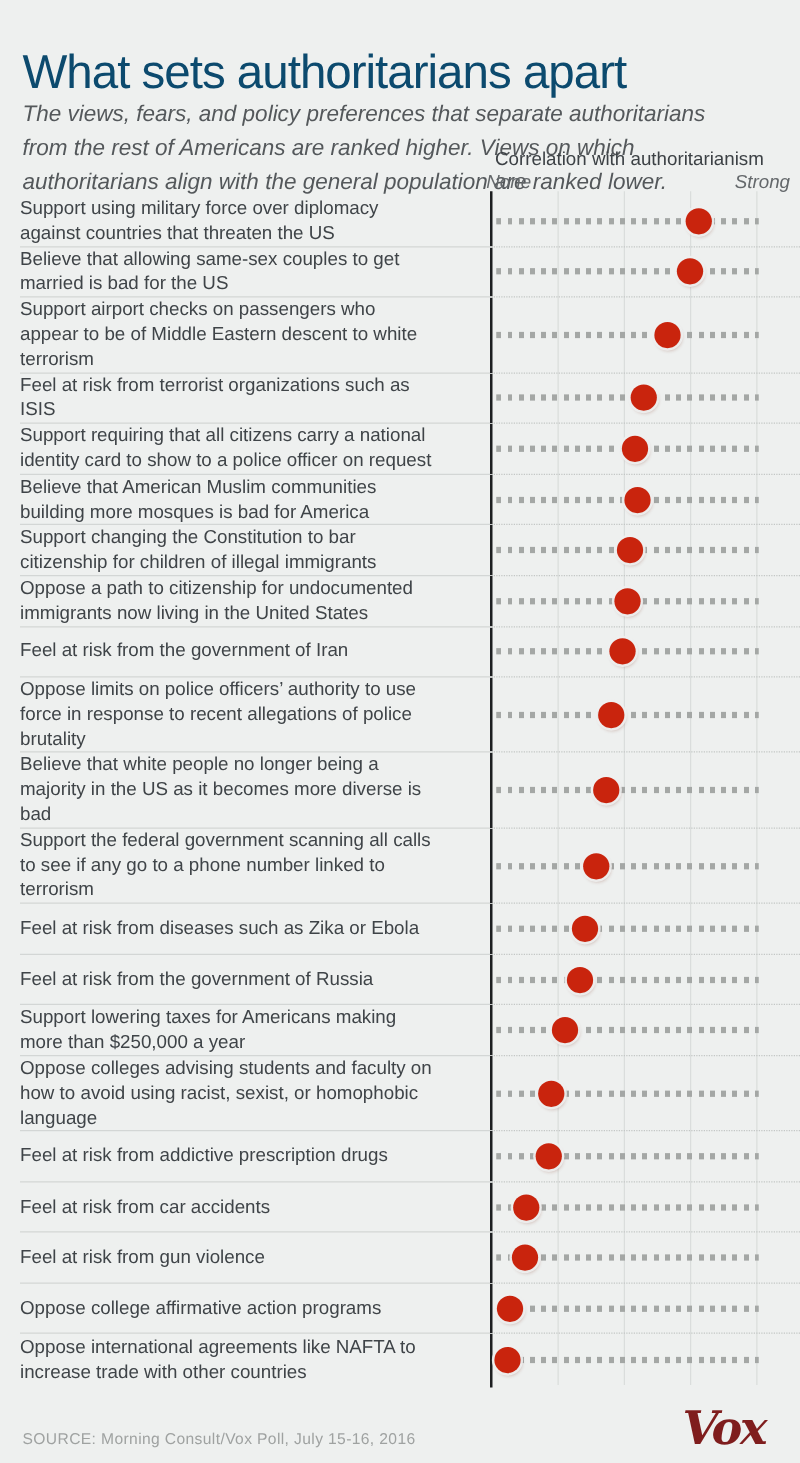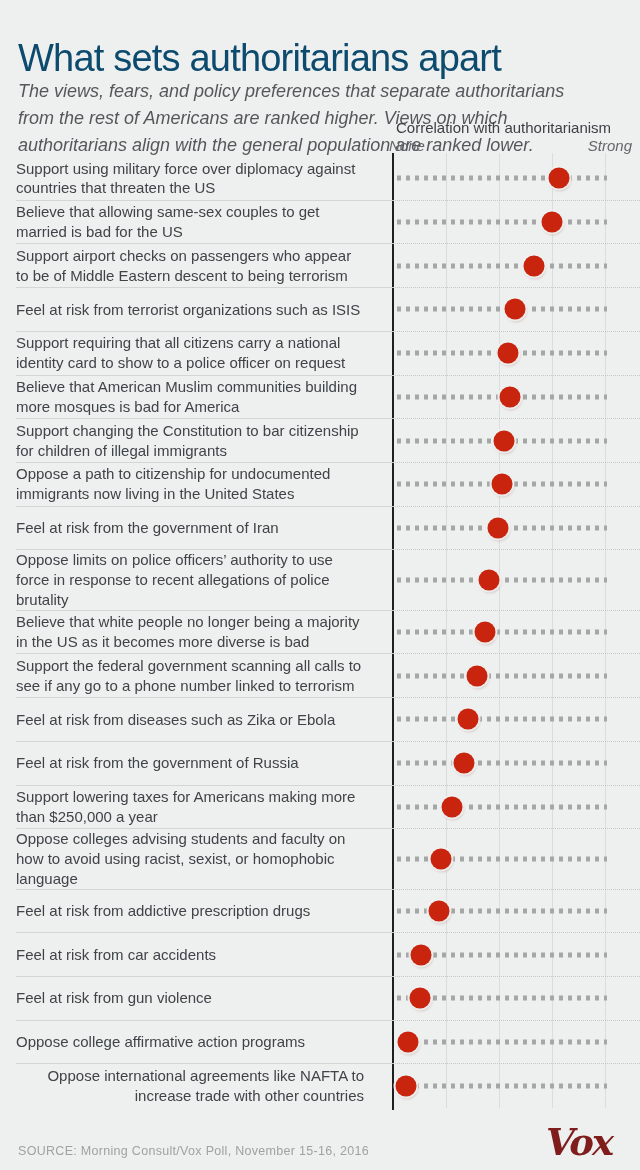--- a/index.html
+++ b/index.html
@@ -38,30 +38,30 @@
   .axis-line{
     position:absolute;left:392px;top:-4px;width:2px;height:957px;background:#1d1f21;
   }
   .rows{
     position:absolute;left:0;top:0;right:0;bottom:0;
     display:flex;flex-direction:column;
   }
   .row{flex:1;display:flex;align-items:stretch;}
   .row-label{
     margin-left:16px;width:376px;box-sizing:border-box;
-    display:flex;align-items:center;padding-right:28px;
+    display:flex;align-items:center;padding-right:45px;
     font-size:15px;line-height:1.32;color:#3f4448;font-weight:500;
     border-bottom:1px solid #d3d6d5;
   }
   .row-plot{
     flex:1;position:relative;
     border-bottom:1px dotted #c3c6c5;
   }
   .row:last-child .row-label,
-  .row:last-child .row-plot{border-bottom:none;text-align:right;}
+  .row:last-child .row-plot{border-bottom:none;}
   .leader{
     position:absolute;left:5px;width:210px;height:5px;
     top:50%;transform:translateY(-50%);
     background:repeating-linear-gradient(to right,#a4a7a5 0 4px,transparent 4px 9px);
   }
   .dot{
     position:absolute;width:21px;height:21px;border-radius:50%;
     top:50%;transform:translate(-50%,-50%);
     background:#c9240d;
     box-shadow:0 0 0 2px rgba(238,240,239,0.9),1px 2px 3px rgba(120,40,20,0.3);
@@ -102,21 +102,21 @@
         </div>
       </div>
       <div class="row">
         <div class="row-label">Believe that allowing same-sex couples to get married is bad for the US</div>
         <div class="row-plot">
           <span class="leader"></span>
           <span class="dot" style="left: 160.4px; background: rgb(201, 36, 13);"></span>
         </div>
       </div>
       <div class="row">
-        <div class="row-label">Support airport checks on passengers who appear to be of Middle Eastern descent to being terrorism</div>
+        <div class="row-label">Support airport checks on passengers who appear to be of Middle Eastern descent to white terrorism</div>
         <div class="row-plot">
           <span class="leader"></span>
           <span class="dot" style="left: 141.5px; background: rgb(201, 36, 13);"></span>
         </div>
       </div>
       <div class="row">
         <div class="row-label">Feel at risk from terrorist organizations such as ISIS</div>
         <div class="row-plot">
           <span class="leader"></span>
           <span class="dot" style="left: 122.6px; background: rgb(201, 36, 13);"></span>
@@ -237,14 +237,14 @@
       <div class="row">
         <div class="row-label">Oppose international agreements like NAFTA to increase trade with other countries</div>
         <div class="row-plot">
           <span class="leader"></span>
           <span class="dot" style="left: 13.82px; background: rgb(201, 36, 13);"></span>
         </div>
       </div>
     </div>
 </div>
 
-<div class="source">SOURCE: Morning Consult/Vox Poll, November 15-16, 2016</div>
+<div class="source">SOURCE: Morning Consult/Vox Poll, July 15-16, 2016</div>
 <div class="logo">Vox</div>
 
 </body></html>

